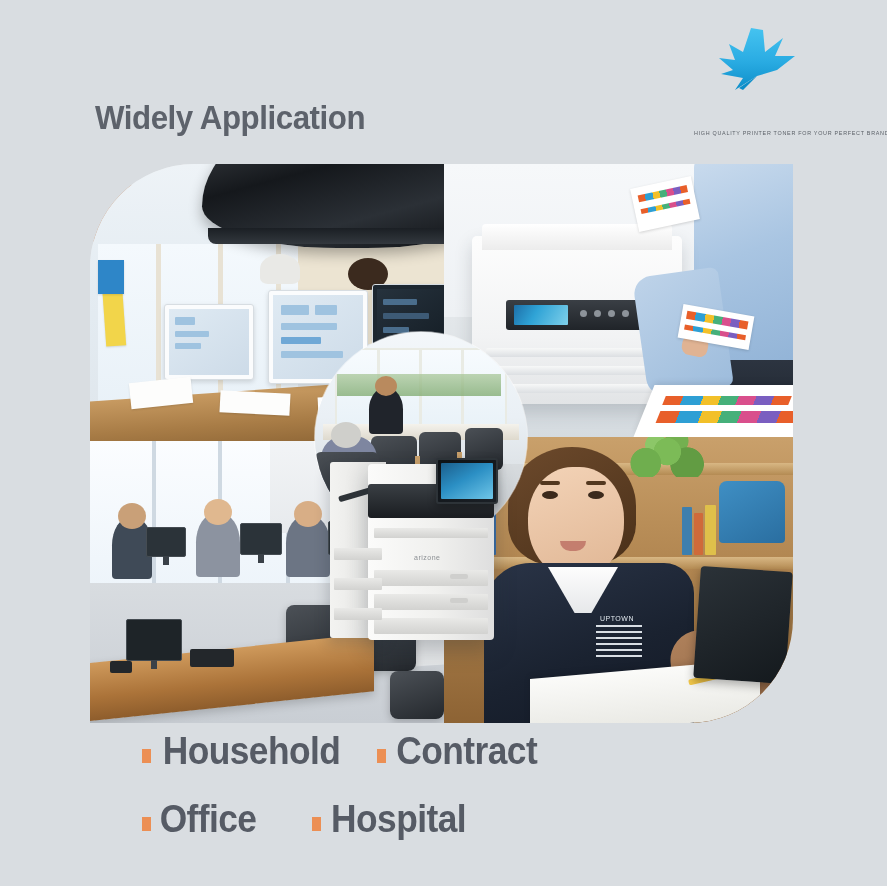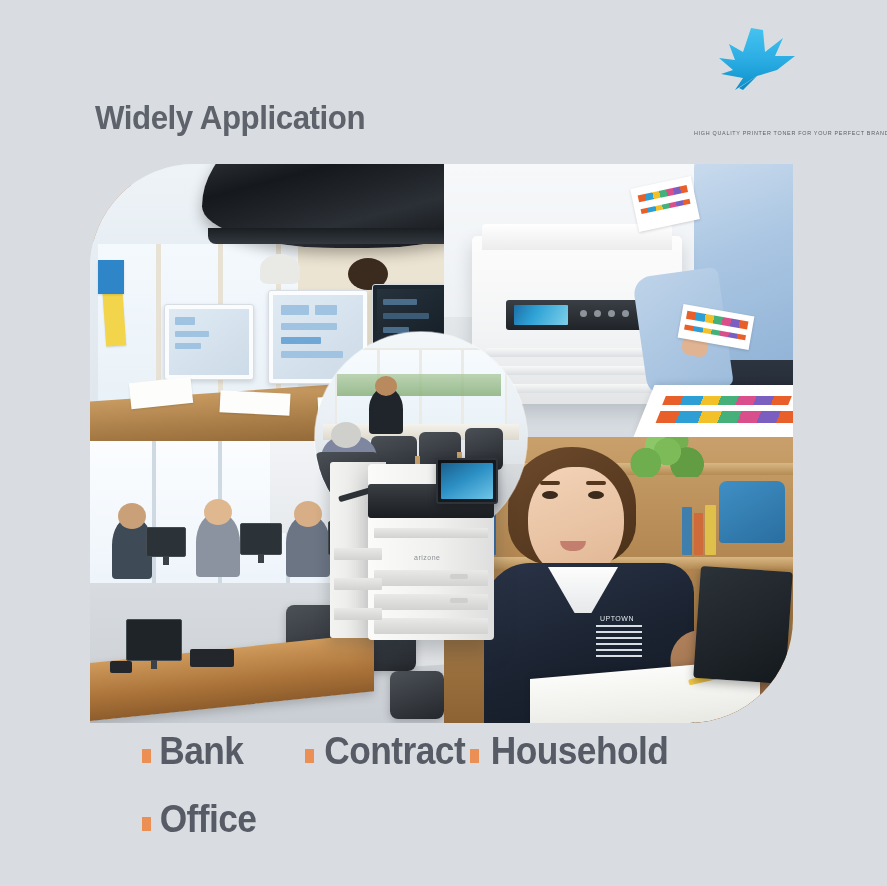--- a/index.html
+++ b/index.html
@@ -714,34 +714,34 @@
     <div class="bp-slot" style="left:4px;top:180px;width:48px;height:12px"></div>
     <div class="bp-handle" style="left:120px;top:146px;width:18px;height:5px"></div>
     <div class="bp-handle" style="left:120px;top:170px;width:18px;height:5px"></div>
     <div class="bp-brand">arizone</div>
   </div>
 </div>
 
 <div class="labels">
 
   <div class="label-row">
-    <div class="label-item" style="margin-right:58px">
+    <div class="label-item" style="margin-right:30px">
       <span class="bullet"></span>
-      <span class="label-text">Bank</span>
+      <span class="label-text">Household</span>
     </div>
     <div class="label-item">
       <span class="bullet"></span>
       <span class="label-text">Contract</span>
     </div>
-    <div class="label-item" style="margin-right:30px">
-      <span class="bullet"></span>
-      <span class="label-text">Household</span>
-    </div>
   </div>
 
   <div class="label-row">
     <div class="label-item" style="margin-right:52px">
       <span class="bullet"></span>
       <span class="label-text">Office</span>
     </div>
+    <div class="label-item" style="margin-right:64px">
+      <span class="bullet"></span>
+      <span class="label-text">Hospital</span>
+    </div>
   </div>
 
 </div>
 
 </body></html>

